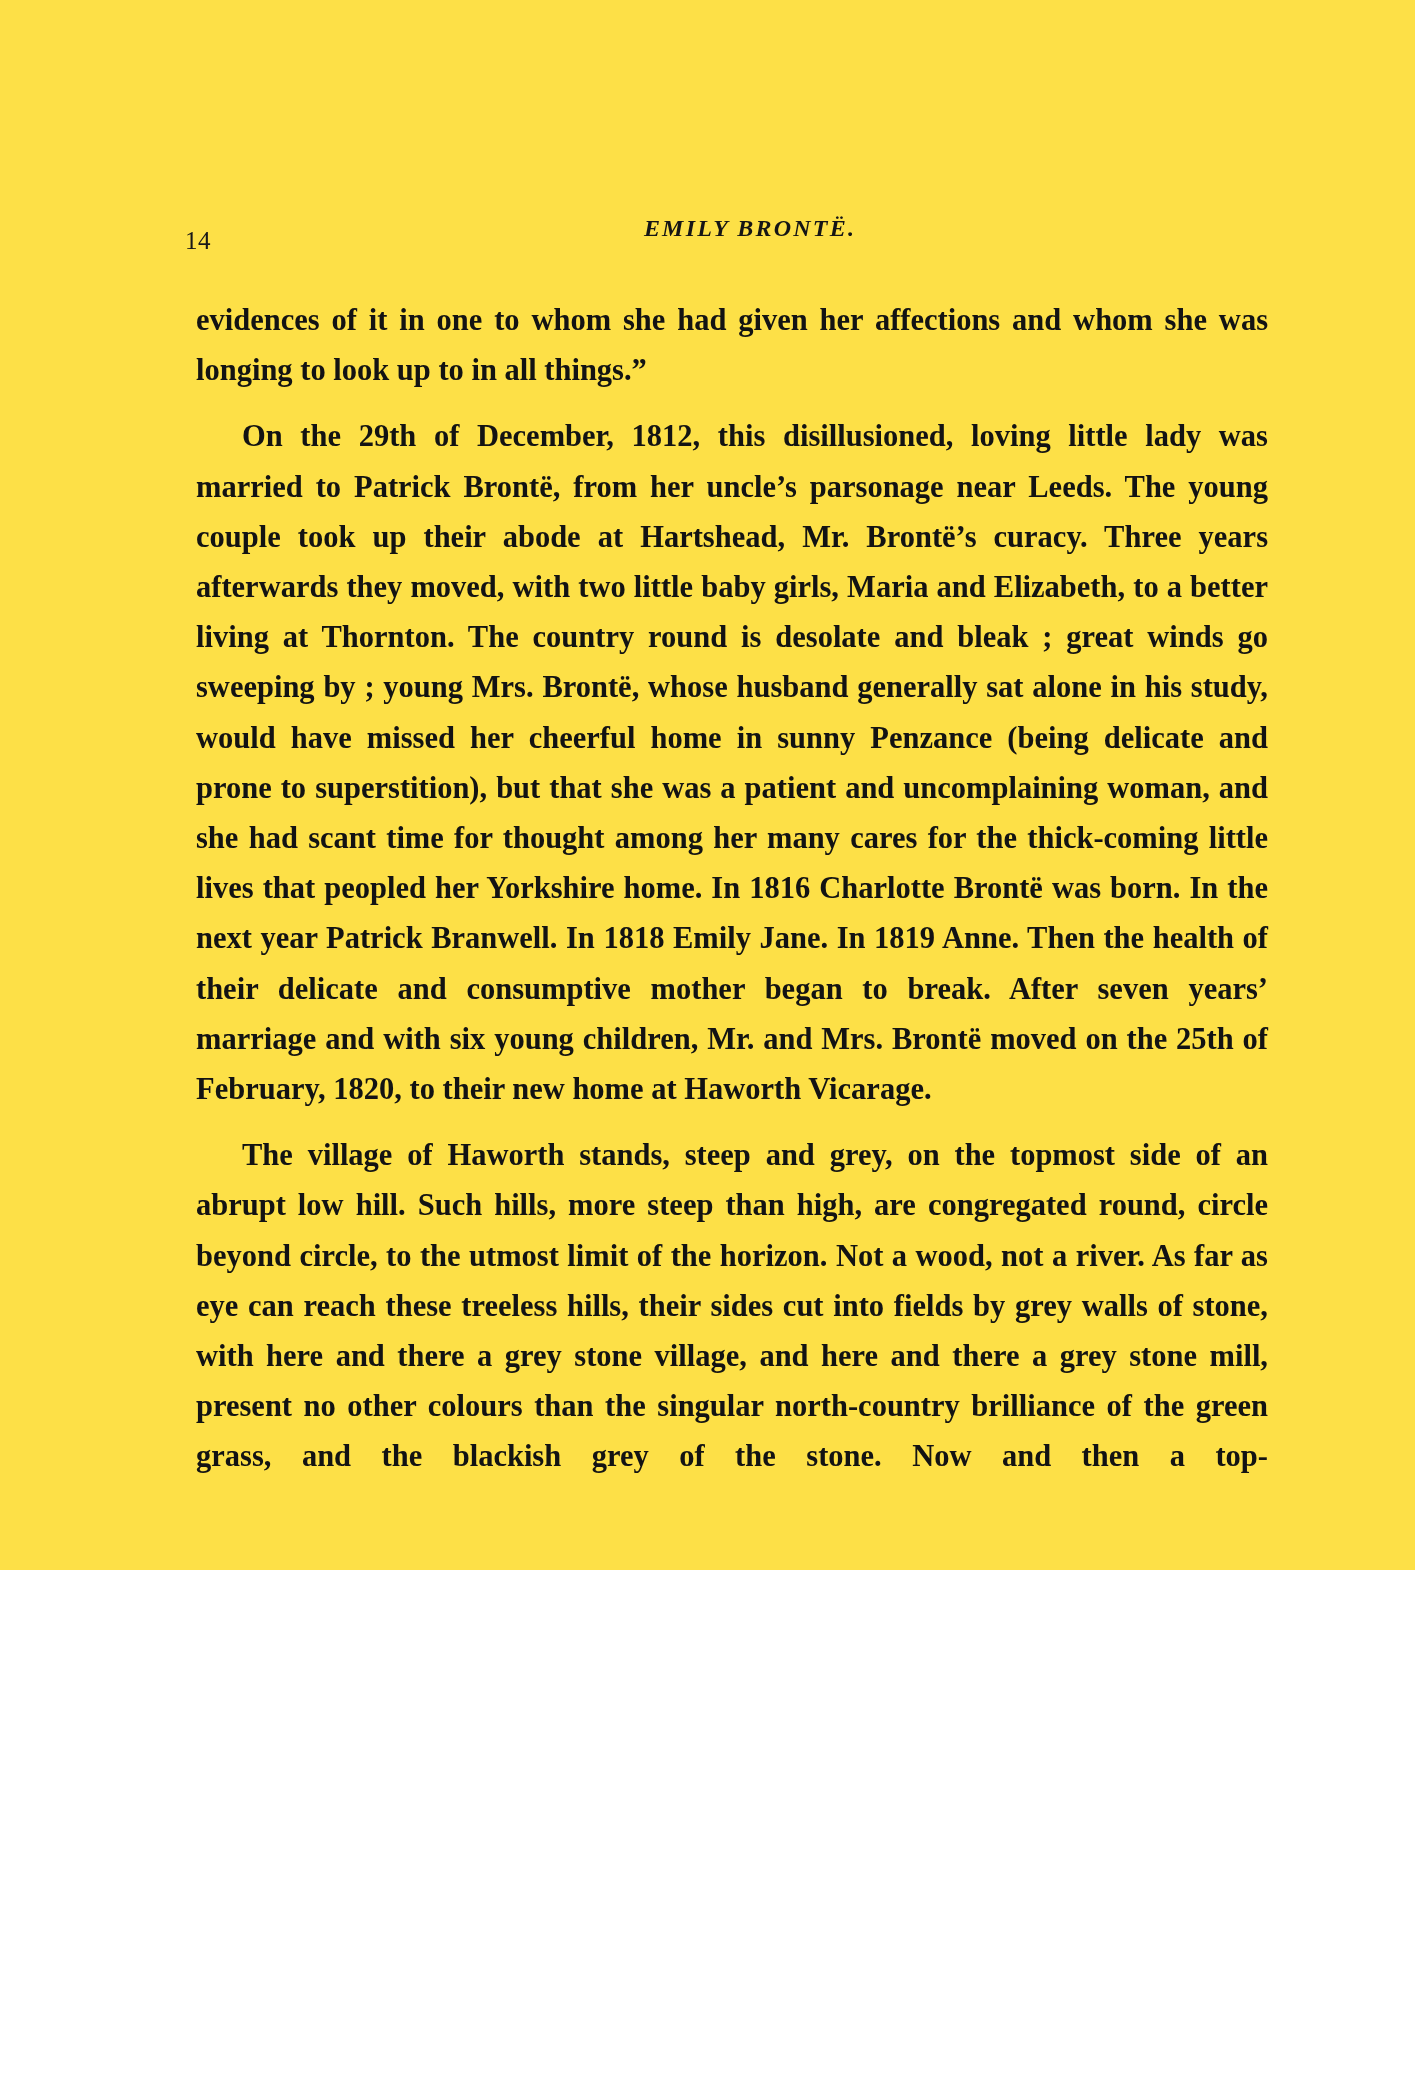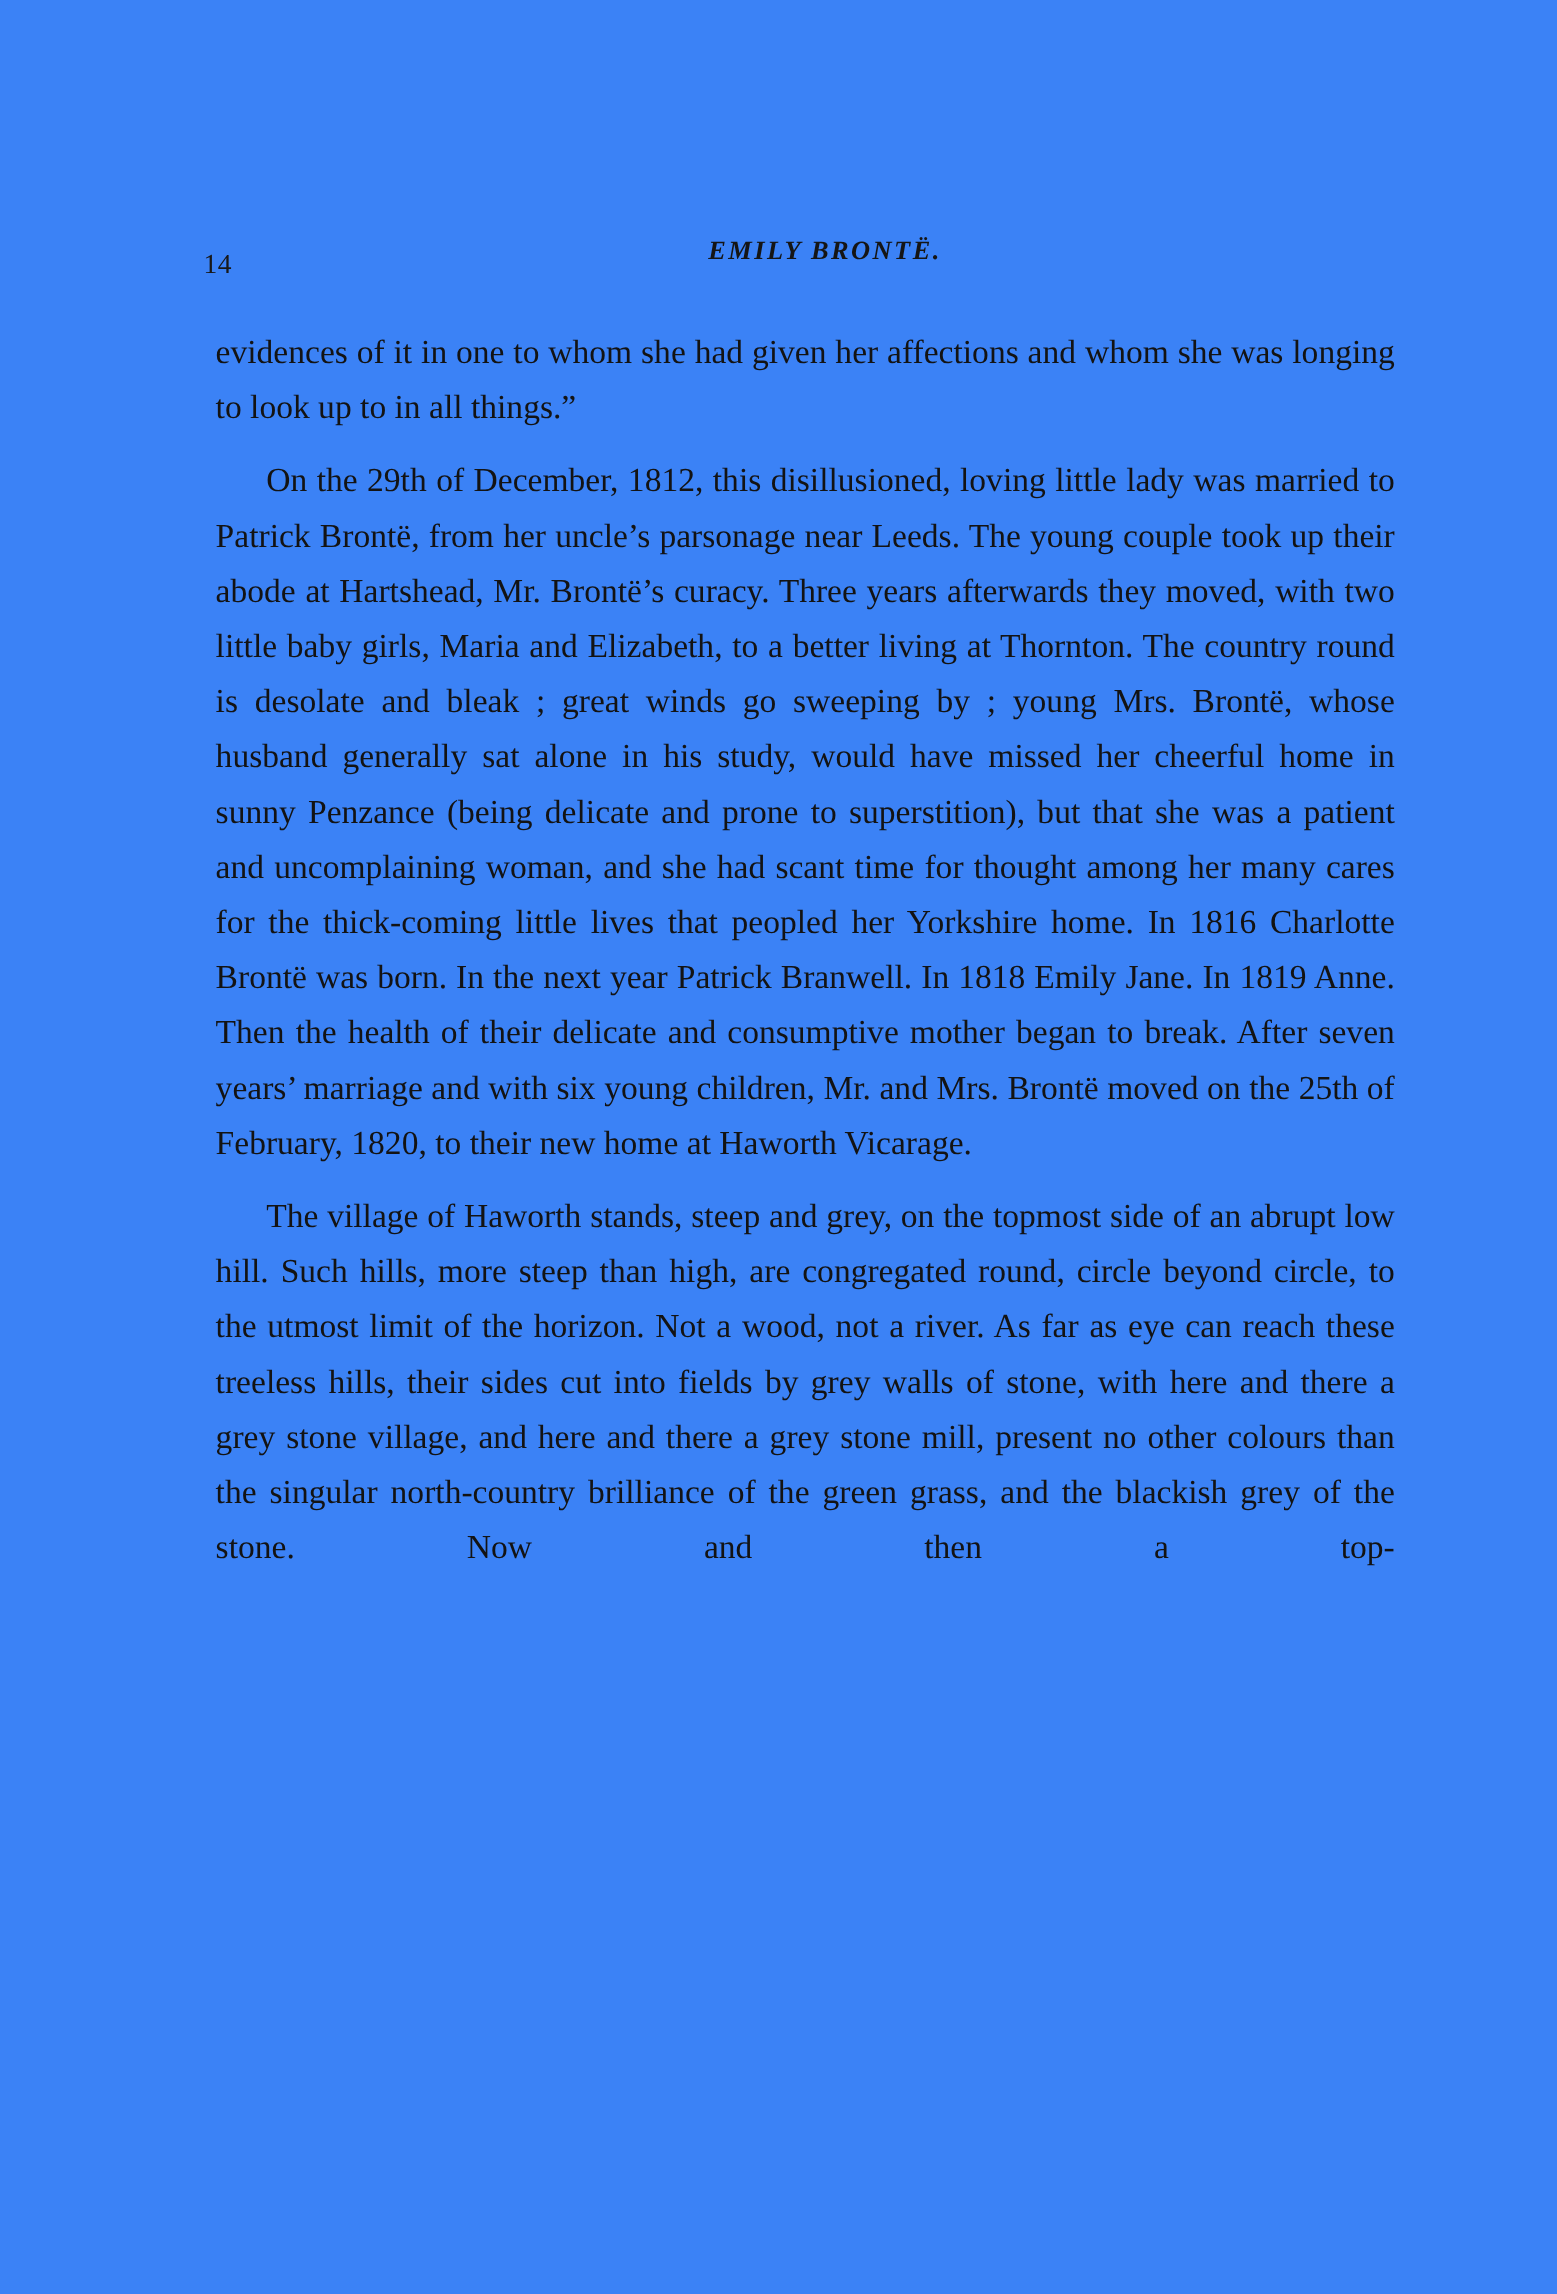--- a/index.html
+++ b/index.html
@@ -10,23 +10,23 @@
   body {
     width: 1415px;
     height: 2085px;
     font-family: "Liberation Serif", serif;
     color: #141414;
     -webkit-font-smoothing: antialiased;
   }
   .page {
     position: relative;
     width: 1415px;
-    height: 2085px;
+    height: 1570px;
     box-sizing: border-box;
-    background: #3b82f6;
+    background: #fde047;
     overflow: hidden;
   }
   .header {
     position: absolute;
     top: 215px;
     left: 185px;
     width: 1080px;
     height: 44px;
   }
   .folio {
@@ -51,20 +51,21 @@
     padding-left: 50px;
   }
   .body-text {
     position: absolute;
     top: 295px;
     left: 196px;
     width: 1072px;
     font-size: 30.5px;
     line-height: 50.2px;
     color: #131313;
+    font-weight: bold;
   }
   .para {
     margin: 0;
     text-align: justify;
     text-justify: inter-word;
   }
   .para.indent {
     text-indent: 46px;
     margin-top: 16px;
   }

